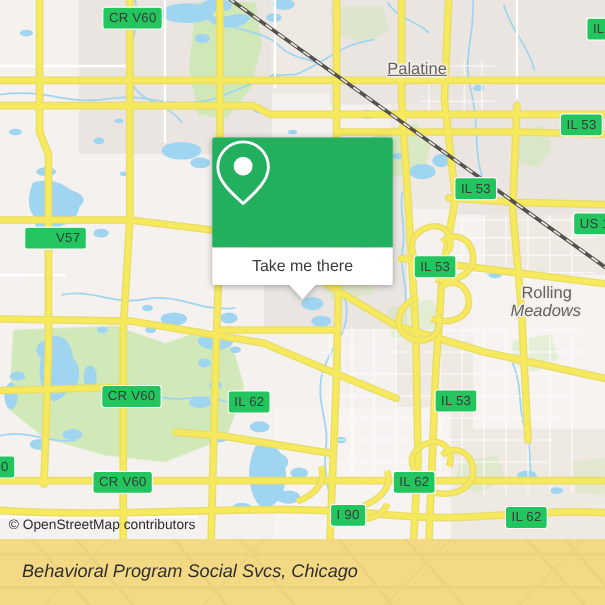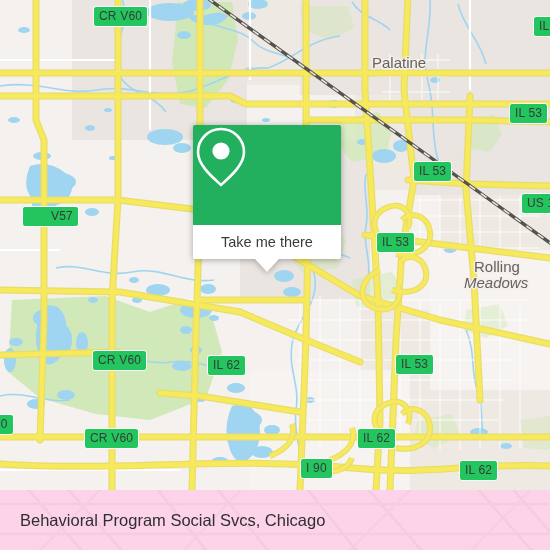--- a/index.html
+++ b/index.html
@@ -74,21 +74,21 @@
     font-family: "Liberation Sans", sans-serif;
     white-space: nowrap;
     z-index: 30;
   }
 
   
   #popup {
     position: absolute;
     left: 193px;
     top: 125px;
-    width: 148px;
+    width: 164px;
     z-index: 40;
     filter: drop-shadow(0 1px 3px rgba(0,0,0,0.32));
   }
   #popup-head {
     background: #22b05e;
     height: 100px;
     border-radius: 2px 2px 0 0;
     display: flex;
     align-items: center;
     justify-content: center;
@@ -118,22 +118,23 @@
     border-top: 13px solid #ffffff;
   }
 
   
   #bottombar {
     position: absolute;
     left: 0;
     top: 490px;
     width: 550px;
     height: 60px;
-    background: #f9a8d4;
+    background: #eab308;
     overflow: hidden;
+    font-style: italic;
   }
   #bottombar-watermark {
     position: absolute;
     left: 0;
     top: 0;
     opacity: 0.5;
   }
   #bottom-title {
     position: absolute;
     left: 20px;
@@ -387,40 +388,41 @@
           <path d="M310 470 C330 476 348 470 352 458"></path>
         </g>
 
         <g>
           <path d="M196 -10 L560 250" stroke="#55524e" stroke-width="3.4" fill="none"></path>
           <path d="M196 -10 L560 250" stroke="#e8e5e1" stroke-width="1.6" fill="none" stroke-dasharray="7 7"></path>
         </g>
       </g>
     </svg>
 
-    <div class="place-label" style="left:372px; top:54px;">Palatine</div>
+    <div class="place-label" style="left:352px; top:54px;text-decoration:underline;">Palatine</div>
     <div class="place-label" style="left:474px; top:258px;">Rolling</div>
     <div class="place-label" style="left:464px; top:274px;font-style:italic;">Meadows</div>
 
     <div class="shield" style="left:93px; top:6px;">CR V60</div>
     <div class="shield" style="left:22px; top:206px;padding-left:28px;">V57</div>
     <div class="shield" style="left:92px; top:350px;">CR V60</div>
     <div class="shield" style="left:84px; top:428px;">CR V60</div>
     <div class="shield" style="left:207px; top:355px;">IL 62</div>
     <div class="shield" style="left:269px; top:458px;margin-left:31px;">I 90</div>
     <div class="shield" style="left:413px; top:161px;">IL 53</div>
     <div class="shield" style="left:376px; top:232px;">IL 53</div>
     <div class="shield" style="left:395px; top:354px;">IL 53</div>
     <div class="shield" style="left:357px; top:428px;">IL 62</div>
     <div class="shield" style="left:459px; top:460px;">IL 62</div>
     <div class="shield" style="left:509px; top:103px;">IL 53</div>
     <div class="shield" style="left:533px; top:16px;">IL</div>
     <div class="shield" style="left:521px; top:193px;">US 1</div>
     <div class="shield" style="left:-12px; top:414px;">90</div>
 
+    <div id="attribution">© OpenStreetMap contributors</div>
 
     <div id="popup">
       <div id="popup-head">
         <svg width="56" height="64" viewBox="0 0 56 64">
           <path d="M28 4 C15.3 4 5 14.3 5 27 C5 40.5 20 52.5 28 60 C36 52.5 51 40.5 51 27 C51 14.3 40.7 4 28 4 Z" fill="none" stroke="#ffffff" stroke-width="2.6" stroke-linejoin="round"></path>
           <circle cx="28" cy="26" r="8.6" fill="#ffffff"></circle>
         </svg>
       </div>
       <div id="popup-foot">
         <span>Take me there</span>

